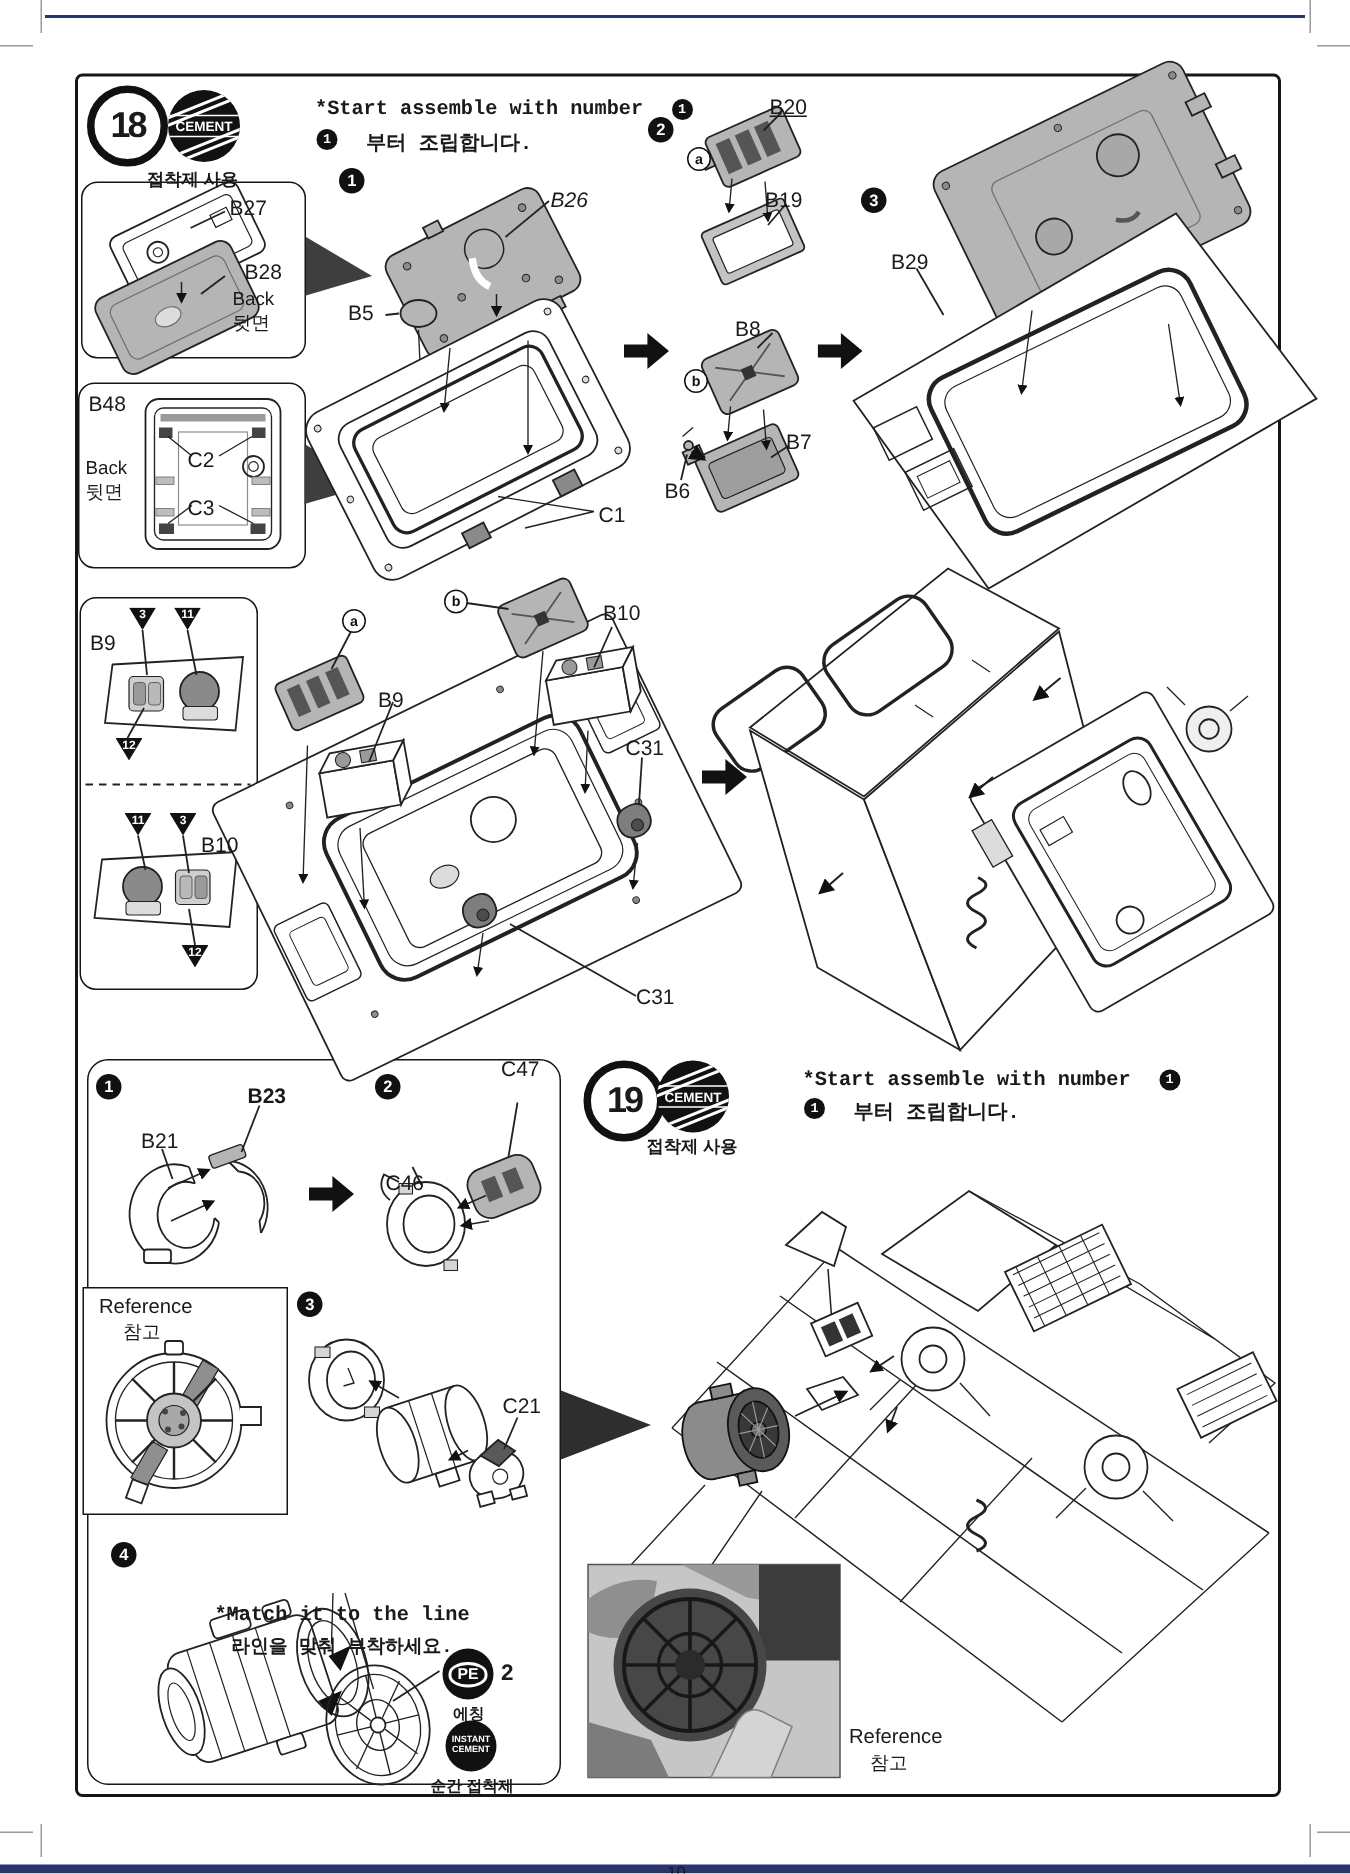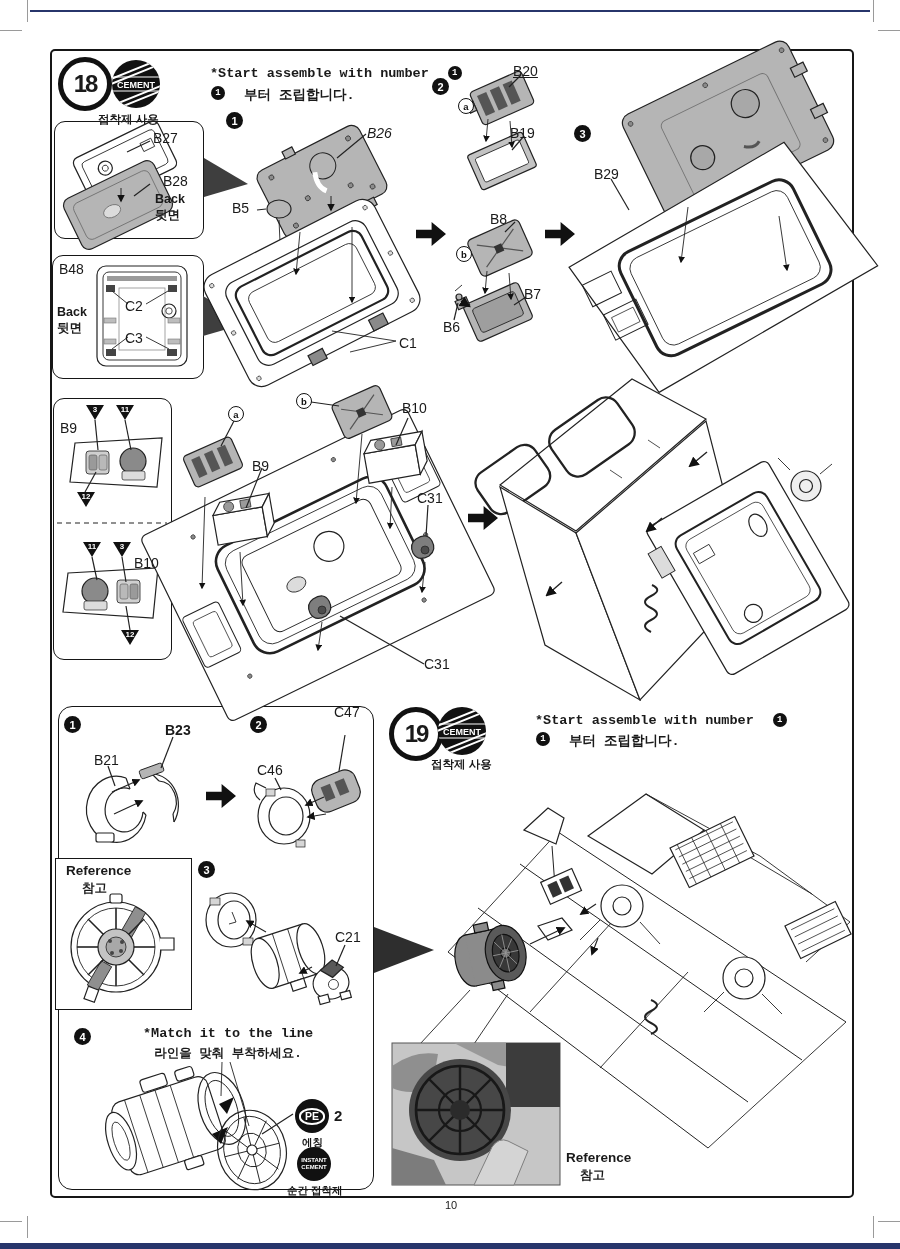--- a/index.html
+++ b/index.html
@@ -9,21 +9,21 @@
   .frame{position:absolute;left:50px;top:49px;width:800px;height:1145px;border:2.2px solid #161616;border-radius:5px;z-index:1;}
   .panel19{position:absolute;left:58px;top:706px;width:314px;height:482px;border:1.8px solid #161616;border-radius:14px;z-index:1;}
   .inset{position:absolute;border:1.7px solid #161616;border-radius:11px;background:#fff;z-index:1;}
   .refbox{position:absolute;left:55px;top:858px;width:135px;height:150px;border:1.7px solid #161616;background:#fff;z-index:1;}
   .topline{position:absolute;left:30px;top:10px;width:840px;height:2px;background:#27356b;z-index:0;}
   .botband{position:absolute;left:0;top:1243px;width:900px;height:6px;background:#27356b;z-index:0;}
   .cropv{position:absolute;width:1px;height:22px;background:#9a9a9a;z-index:0;}
   .croph{position:absolute;width:22px;height:1px;background:#9a9a9a;z-index:0;}
   .lbl{position:absolute;font-size:14px;font-weight:500;white-space:nowrap;z-index:4;}
   .kr{font-weight:700;font-size:12px;}
-  .back{position:absolute;font-size:12.5px;font-weight:700;white-space:nowrap;z-index:4;}
+  .back{position:absolute;font-size:12.5px;font-weight:400;white-space:nowrap;z-index:4;}
   .note{position:absolute;display:flex;align-items:flex-start;gap:19px;font-size:13.5px;font-weight:600;white-space:nowrap;z-index:4;font-family:Liberation Mono, monospace;}
   .stepc{position:absolute;width:44px;height:44px;border-radius:50%;border:5px solid #111;display:flex;align-items:center;justify-content:center;
          font-size:24px;font-weight:800;letter-spacing:-2px;z-index:4;background:#fff;}
   .cement{position:absolute;width:48px;height:48px;border-radius:50%;background:#111;overflow:hidden;z-index:4;}
   .cement .st{position:absolute;left:-10%;width:120%;height:2px;background:#fff;transform:rotate(-22deg);}
   .cement .lab{position:absolute;left:0;right:0;top:50%;transform:translateY(-50%);color:#fff;text-align:center;
                font-size:9px;font-weight:700;border-top:1.5px solid #fff;border-bottom:1.5px solid #fff;padding:1.5px 0;}
   .cap{position:absolute;font-size:11.5px;font-weight:700;white-space:nowrap;z-index:4;}
   .mk{position:absolute;width:17px;height:17px;border-radius:50%;background:#111;color:#fff;display:flex;align-items:center;justify-content:center;
       font-size:11px;font-weight:700;z-index:4;}
@@ -34,21 +34,21 @@
   .tri{position:absolute;width:18px;height:15px;background:#111;clip-path:polygon(0 0,100% 0,50% 100%);color:#fff;
        font-size:8px;font-weight:700;text-align:center;line-height:9px;z-index:4;}
   .arrow-r{position:absolute;width:30px;height:24px;background:#111;z-index:4;
        clip-path:polygon(0 32%,52% 32%,52% 0,100% 50%,52% 100%,52% 68%,0 68%);}
   .pe{position:absolute;width:34px;height:34px;border-radius:50%;background:#111;display:flex;align-items:center;justify-content:center;z-index:4;}
   .pe .in{border:2px solid #fff;border-radius:50% / 46%;padding:0 4px;color:#fff;font-weight:700;font-size:10.5px;line-height:13px;}
   .icbadge{position:absolute;width:34px;height:34px;border-radius:50%;background:#111;color:#fff;display:flex;flex-direction:column;
        align-items:center;justify-content:center;font-size:6px;font-weight:700;line-height:7px;z-index:4;}
   .num2{position:absolute;font-size:15px;font-weight:700;z-index:4;}
   .pageno{position:absolute;font-size:11px;z-index:4;}
-  .ctr{transform:translateX(-50%);}
+  .ctr{transform:translateX(-50%);margin-top:44px;}
 </style>
 </head>
 <body>
 
 <div class="topline"></div>
 <div class="botband"></div>
 <div class="cropv" style="left:27px;top:0;"></div>
 <div class="croph" style="left:0;top:30px;"></div>
 <div class="cropv" style="left:873px;top:0;"></div>
 <div class="croph" style="left:878px;top:30px;"></div>
@@ -617,21 +617,21 @@
 <div class="mk" style="left:64px;top:716px;">
     <span>1</span>
   </div>
 <span class="lbl" style="left:165px;top:722px;font-weight:bold;">B23</span>
 <span class="lbl" style="left:94px;top:752px;">B21</span>
 <div class="arrow-r" style="left:206px;top:784px;"></div>
 <div class="mk" style="left:250px;top:716px;">
     <span>2</span>
   </div>
 <span class="lbl" style="left:334px;top:704px;">C47</span>
-<span class="lbl" style="left:257px;top:762px;">C46</span>
+<span class="lbl" style="left:257px;top:780px;">C46</span>
 
 <span class="back" style="left:66px;top:863px;font-size:13.5px;">Reference</span>
 <span class="back kr" style="left:82px;top:880px;">참고</span>
 
 <div class="mk" style="left:198px;top:861px;">
     <span>3</span>
   </div>
 <span class="lbl" style="left:335px;top:929px;">C21</span>
 
 <div class="mk" style="left:74px;top:1028px;">

